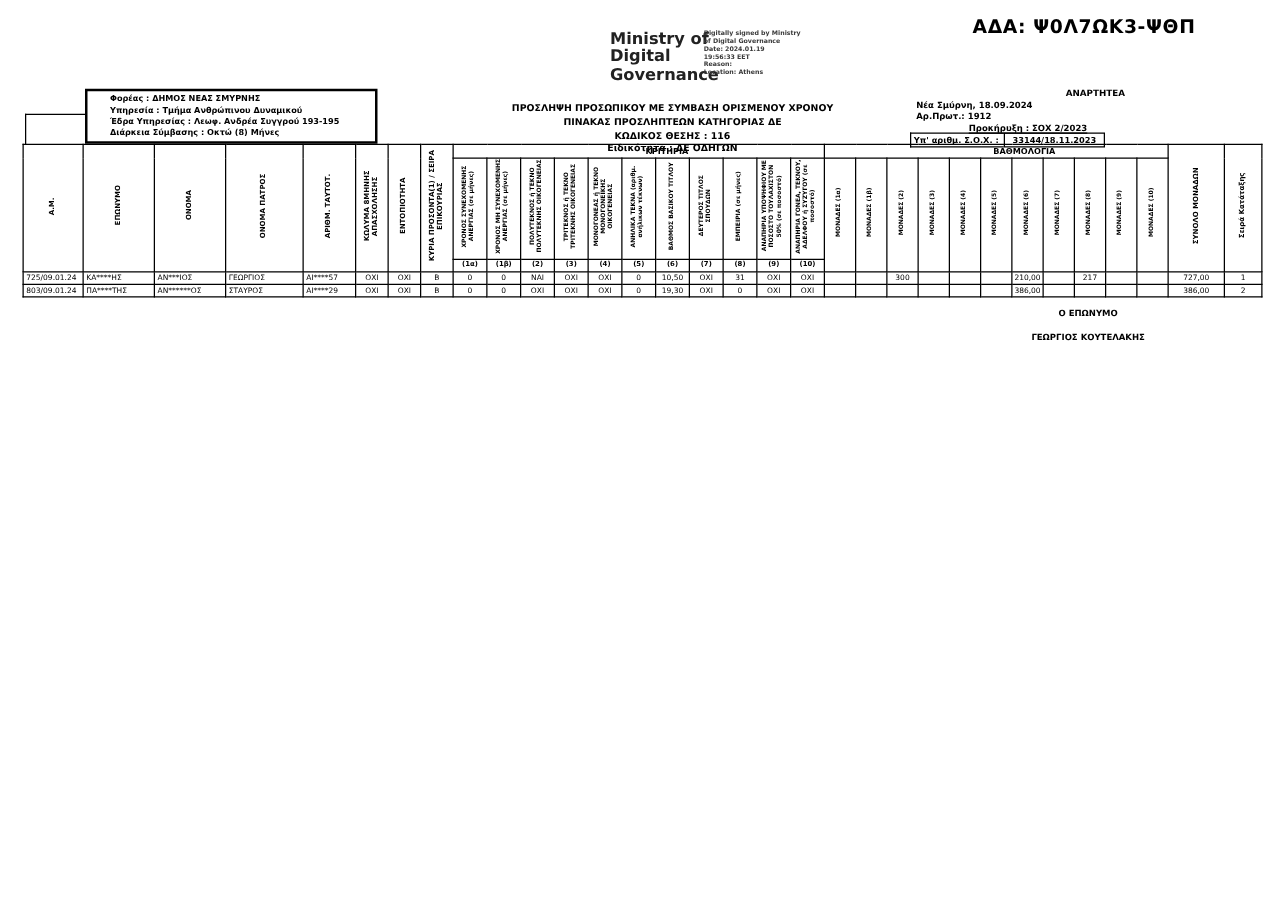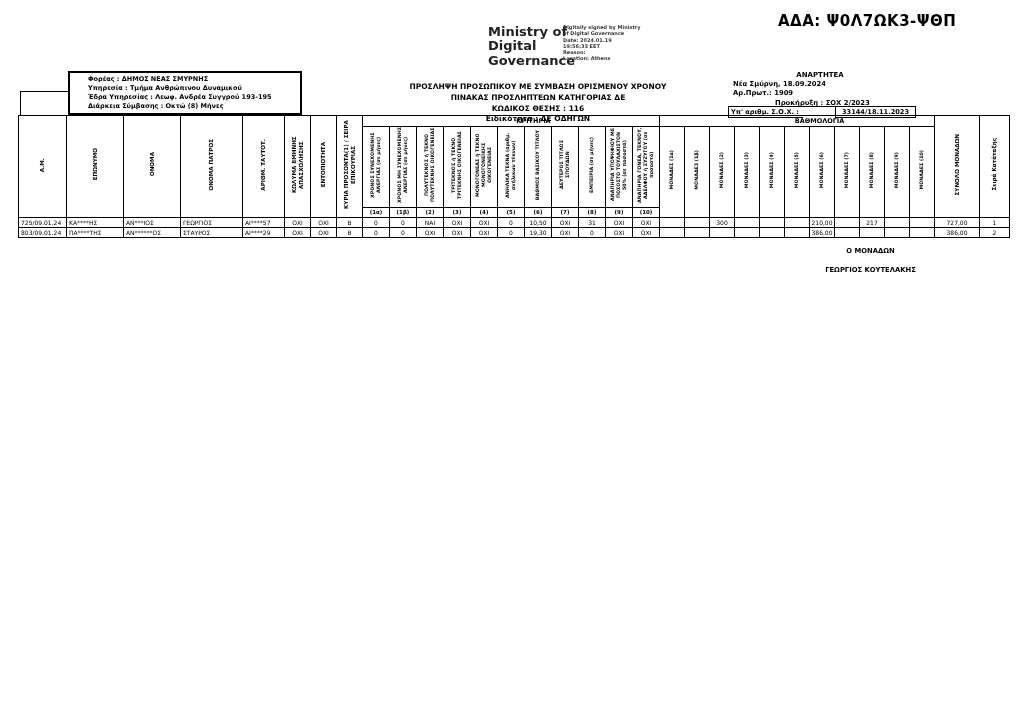--- a/index.html
+++ b/index.html
@@ -24,25 +24,25 @@
   .conn-v { left:20px; top:91px; width:0; height:25px; border-left:1.5px solid #000; }
 
   
   .title-block { left:393px; top:82px; width:290px; text-align:center; font-weight:bold; }
   .title-block .t1 { font-size:7.5px; margin-bottom:2px; }
   .title-block .t2 { font-size:7.5px; margin-bottom:2px; }
   .title-block .t3 { font-size:7.5px; margin-bottom:1px; }
   .title-block .t4 { font-size:7.5px; }
 
   
-  .anartitea { left:740px; top:71px; width:160px; text-align:center; font-size:7px; font-weight:bold; }
+  .anartitea { left:740px; top:71px; width:160px; text-align:right; font-size:7px; font-weight:bold; }
   .place-date { left:733px; top:80px; font-size:6.8px; font-weight:bold; }
   .protocol { left:733px; top:89px; font-size:6.8px; font-weight:bold; }
   .prokiryxi { left:775px; top:99px; font-size:6.8px; font-weight:bold; text-decoration:underline; }
-  .sox-strip { left:728px; top:106px; display:flex; font-size:6.6px; font-weight:bold;gap:32px; }
+  .sox-strip { left:728px; top:106px; display:flex; font-size:6.6px; font-weight:bold; }
   .sox-strip .sox-label { border:1px solid #000; border-right:none; padding:1px 4px 1px 2px; }
   .sox-strip .sox-value { border:1px solid #000; padding:1px 6px; }
 
   
   .tbl-wrap { left:18px; top:115px; }
   table { border-collapse:collapse; table-layout:fixed; }
   th, td { border:1px solid #000; padding:0; overflow:hidden; vertical-align:middle; }
   thead th { font-weight:bold; text-align:center; }
   .group-row th.gh { font-size:6.5px; height:10px; line-height:1;padding-left:45px; }
   .rot-row { height:80px; }
@@ -94,21 +94,21 @@
 
 <div class="abs title-block">
   <div class="t1">ΠΡΟΣΛΗΨΗ ΠΡΟΣΩΠΙΚΟΥ ΜΕ ΣΥΜΒΑΣΗ ΟΡΙΣΜΕΝΟΥ ΧΡΟΝΟΥ</div>
   <div class="t2">ΠΙΝΑΚΑΣ ΠΡΟΣΛΗΠΤΕΩΝ ΚΑΤΗΓΟΡΙΑΣ ΔΕ</div>
   <div class="t3">ΚΩΔΙΚΟΣ ΘΕΣΗΣ : 116</div>
   <div class="t4">Ειδικότητα : ΔΕ ΟΔΗΓΩΝ</div>
 </div>
 
 <div class="abs anartitea">ΑΝΑΡΤΗΤΕΑ</div>
 <div class="abs place-date">Νέα Σμύρνη, 18.09.2024</div>
-<div class="abs protocol">Αρ.Πρωτ.: 1909</div>
+<div class="abs protocol">Αρ.Πρωτ.: 1912</div>
 <div class="abs prokiryxi">Προκήρυξη : ΣΟΧ 2/2023</div>
 <div class="abs sox-strip">
   <div class="sox-label">Υπ' αριθμ. Σ.Ο.Χ. :</div>
   <div class="sox-value">33144/18.11.2023</div>
 </div>
 
 <div class="abs tbl-wrap">
   <table>
       <colgroup>
         <col style="width: 48px;">
@@ -264,15 +264,15 @@
           <td></td>
           <td></td>
           <td>386,00</td>
           <td>2</td>
         </tr>
       </tbody>
     </table>
 </div>
 
 <div class="abs footer-sign">
-  <div class="st">Ο ΜΟΝΑΔΩΝ</div>
+  <div class="st">Ο ΕΠΩΝΥΜΟ</div>
   <div class="sn">ΓΕΩΡΓΙΟΣ ΚΟΥΤΕΛΑΚΗΣ</div>
 </div>
 
 </body></html>

